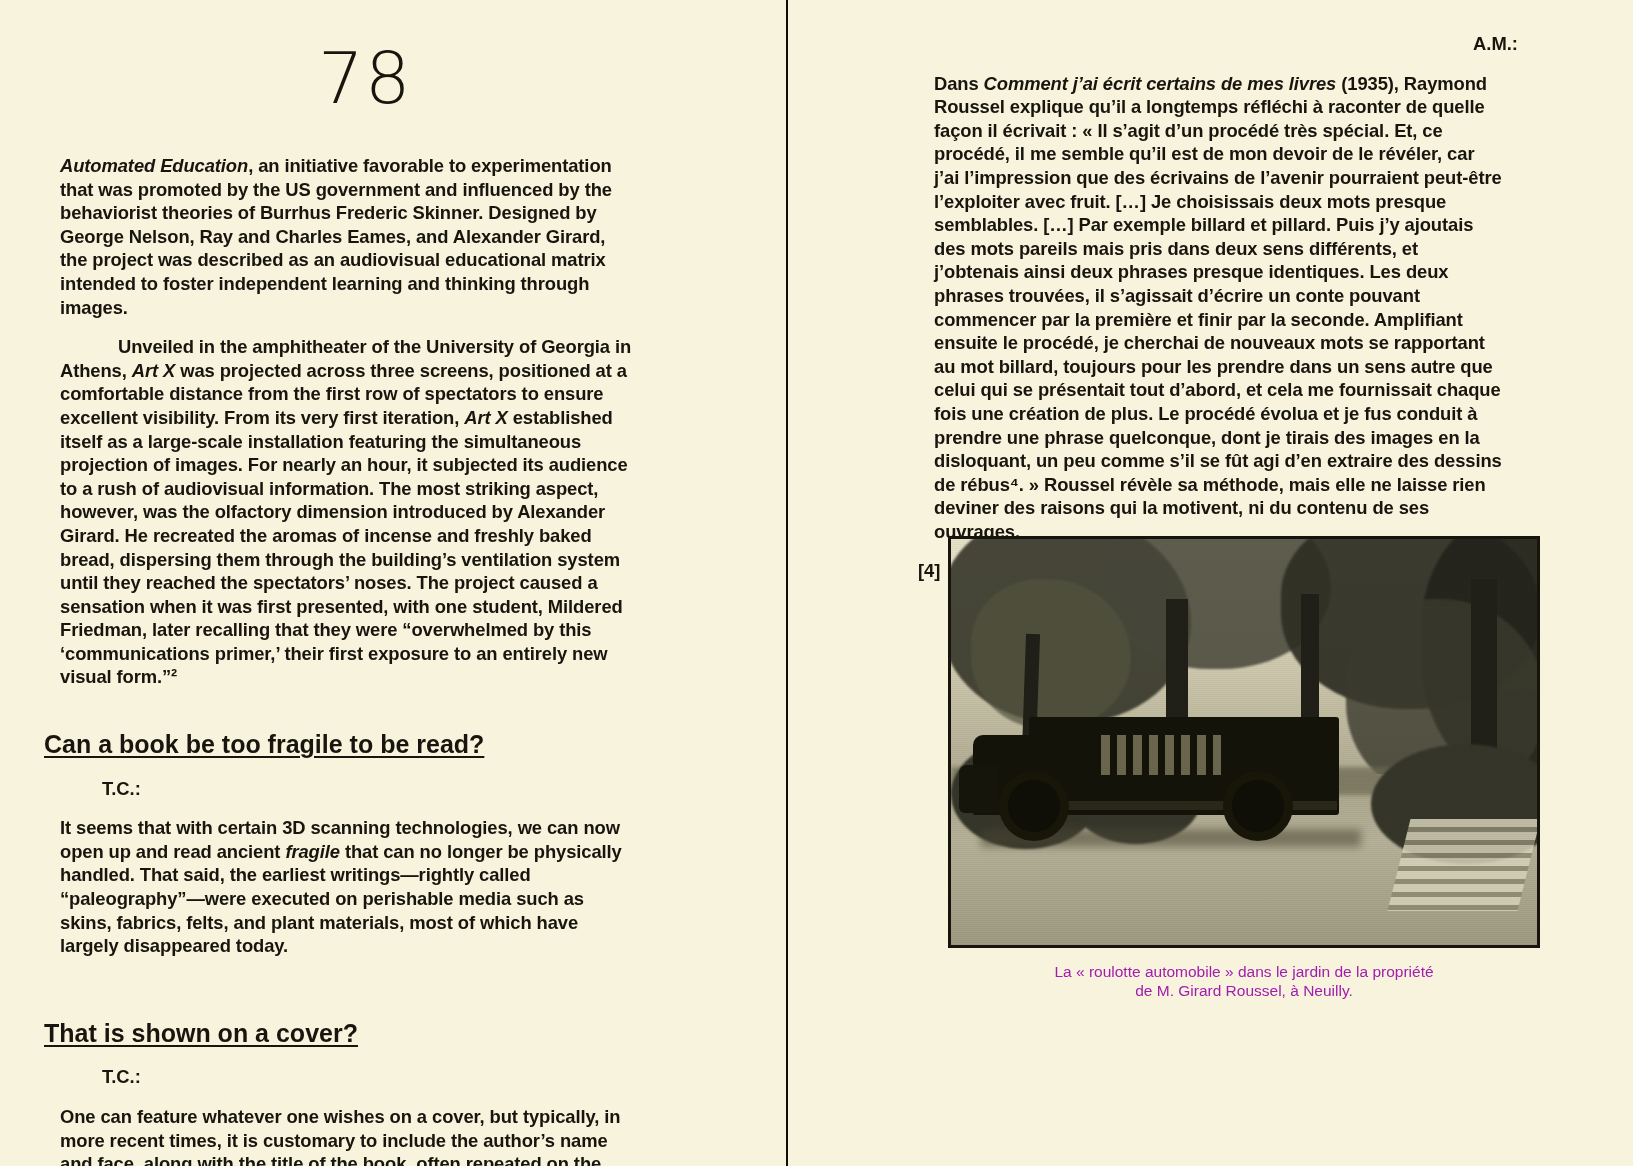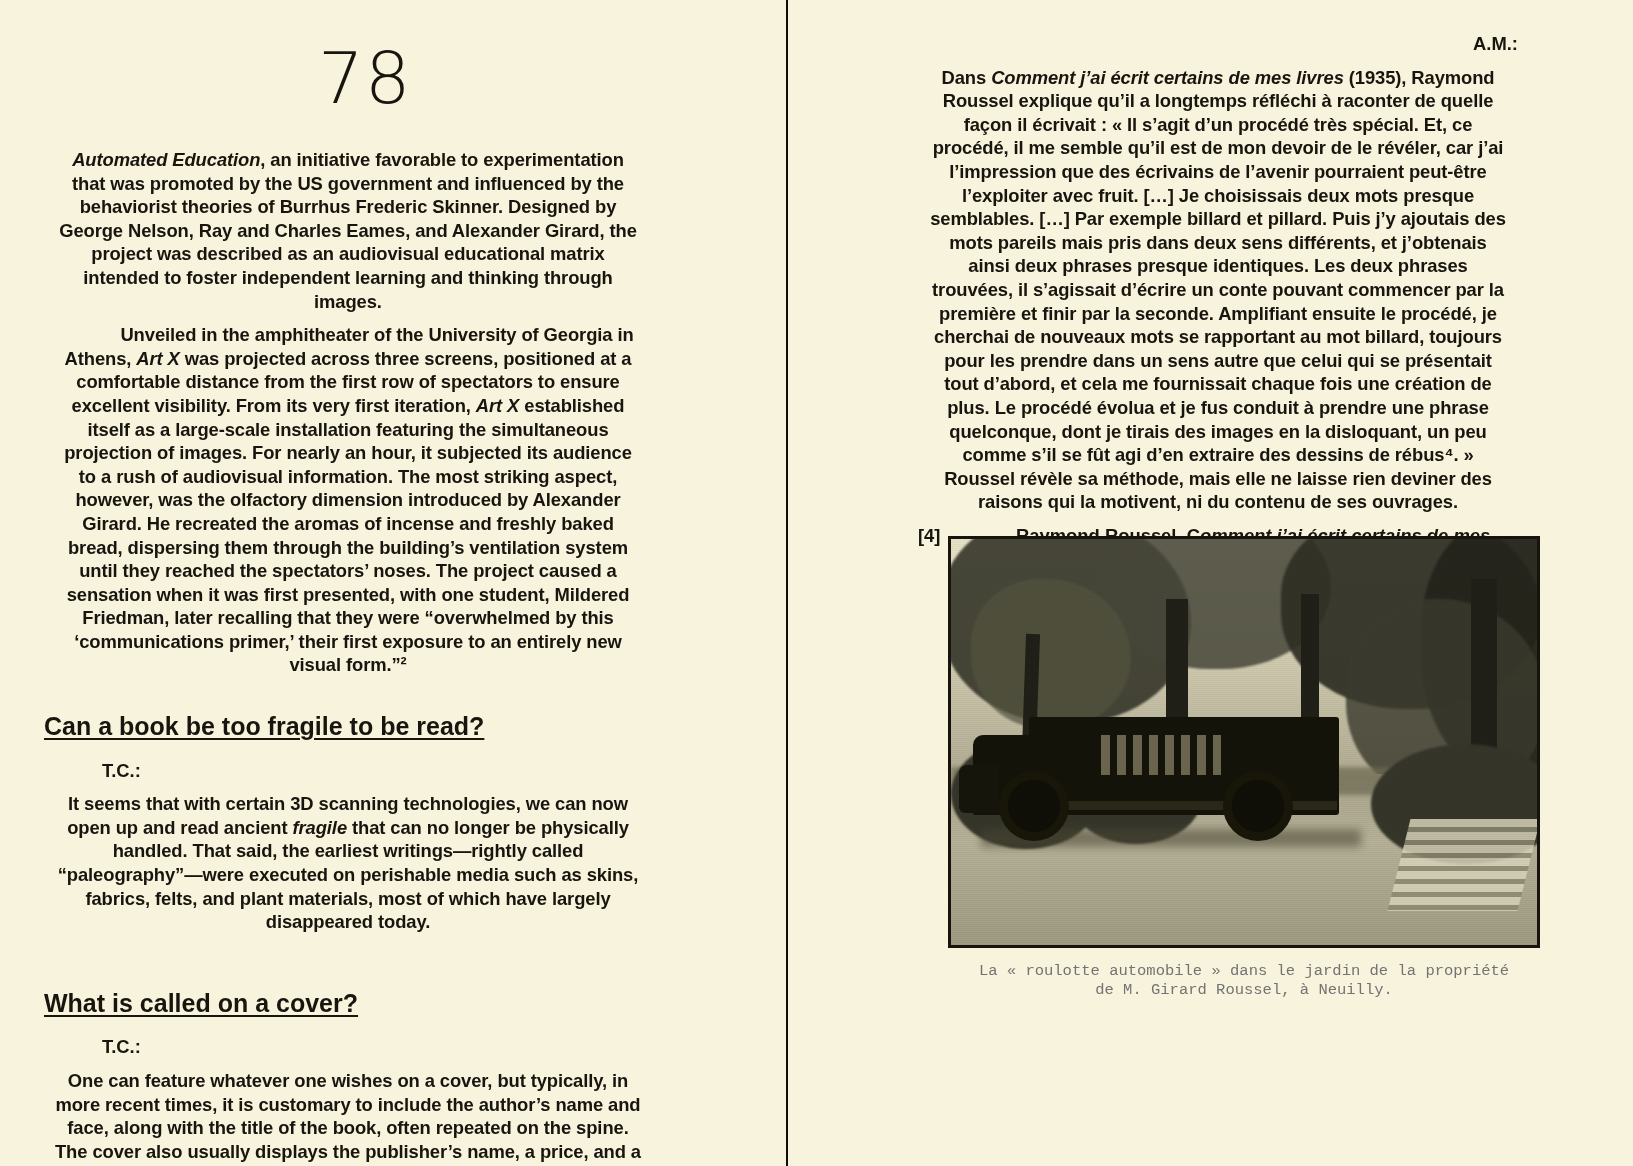--- a/index.html
+++ b/index.html
@@ -63,26 +63,26 @@
     width: 608px;
   }
   .col-right {
     position: absolute;
     top: 32px;
     left: 130px;
     width: 600px;
   }
 
   p.body {
-    margin: 10px;
+    margin: 16px;
     font-size: 18.4px;
     line-height: 23.6px;
     font-weight: bold;
     letter-spacing: -0.1px;
-    text-align: center;
+    text-align: left;
   }
   p.body.indent {
     text-indent: 58px;
   }
   p.footnote {
     margin: 0;
     font-size: 18.4px;
     line-height: 23.6px;
     font-weight: bold;
     padding-left: 58px;
@@ -248,24 +248,24 @@
     position:absolute; inset:0;
     background-image:
       repeating-linear-gradient(0deg, rgba(0,0,0,0.05) 0 1px, rgba(255,255,255,0.03) 1px 2px);
     mix-blend-mode: multiply;
     opacity:.5;
     pointer-events:none;
   }
   .caption {
     margin-top: 14px;
     text-align: center;
-    font-family: Liberation Mono, monospace;
+    font-family: Liberation Sans, sans-serif;
     font-size: 15.5px;
     line-height: 19px;
-    color: #737373;
+    color: #a21caf;
   }
 </style>
 </head>
 <body>
 
 <div class="spread">
 
   <div class="gutter"></div>
 
   <div class="page page-left">
@@ -285,21 +285,21 @@
 
       <div class="sp-20"></div>
 
       <p class="speaker">T.C.:</p>
 
       <p class="body"><span>It seems that with certain 3D scanning technologies, we can now open up and read ancient </span><em>fragile</em><span> that can no longer be physically handled. That said, the earliest writings—rightly called “paleography”—were executed on perishable media such as skins, fabrics, felts, and plant materials, most of which have largely disappeared today.</span></p>
 
       <div class="sp-28"></div>
       <div class="sp-20"></div>
 
-      <p class="question">What is called on a cover?</p>
+      <p class="question">That is shown on a cover?</p>
 
       <div class="sp-20"></div>
 
       <p class="speaker">T.C.:</p>
 
       <p class="body">One can feature whatever one wishes on a cover, but typically, in more recent times, it is customary to include the author’s name and face, along with the title of the book, often repeated on the spine. The cover also usually displays the publisher’s name, a price, and a barcode, and occasionally a blurb on the back cover.</p>
 
     </div>
   </div>
 

